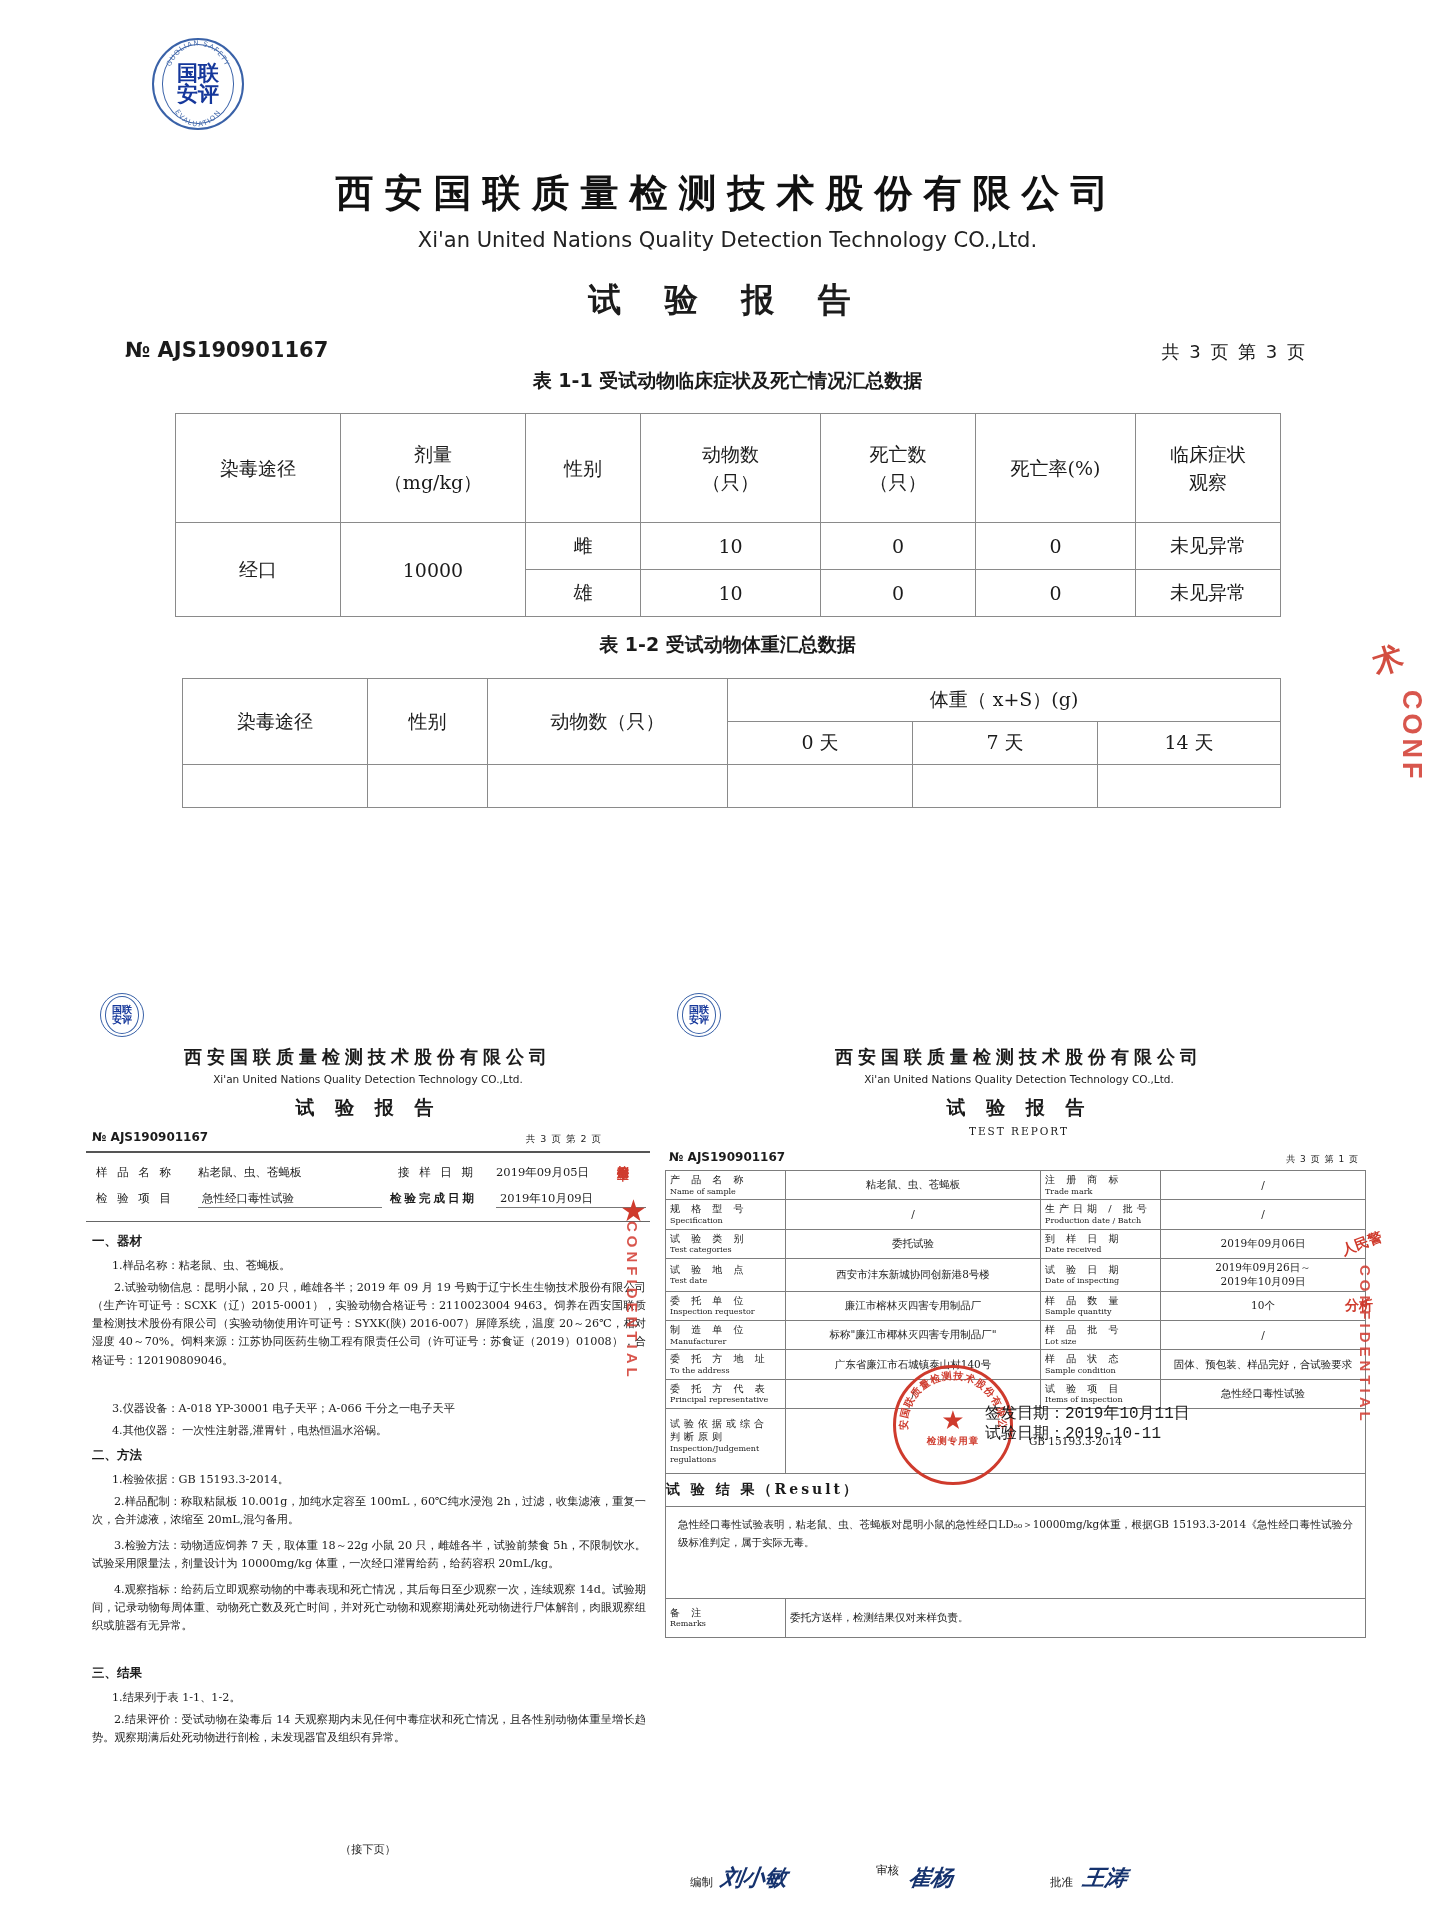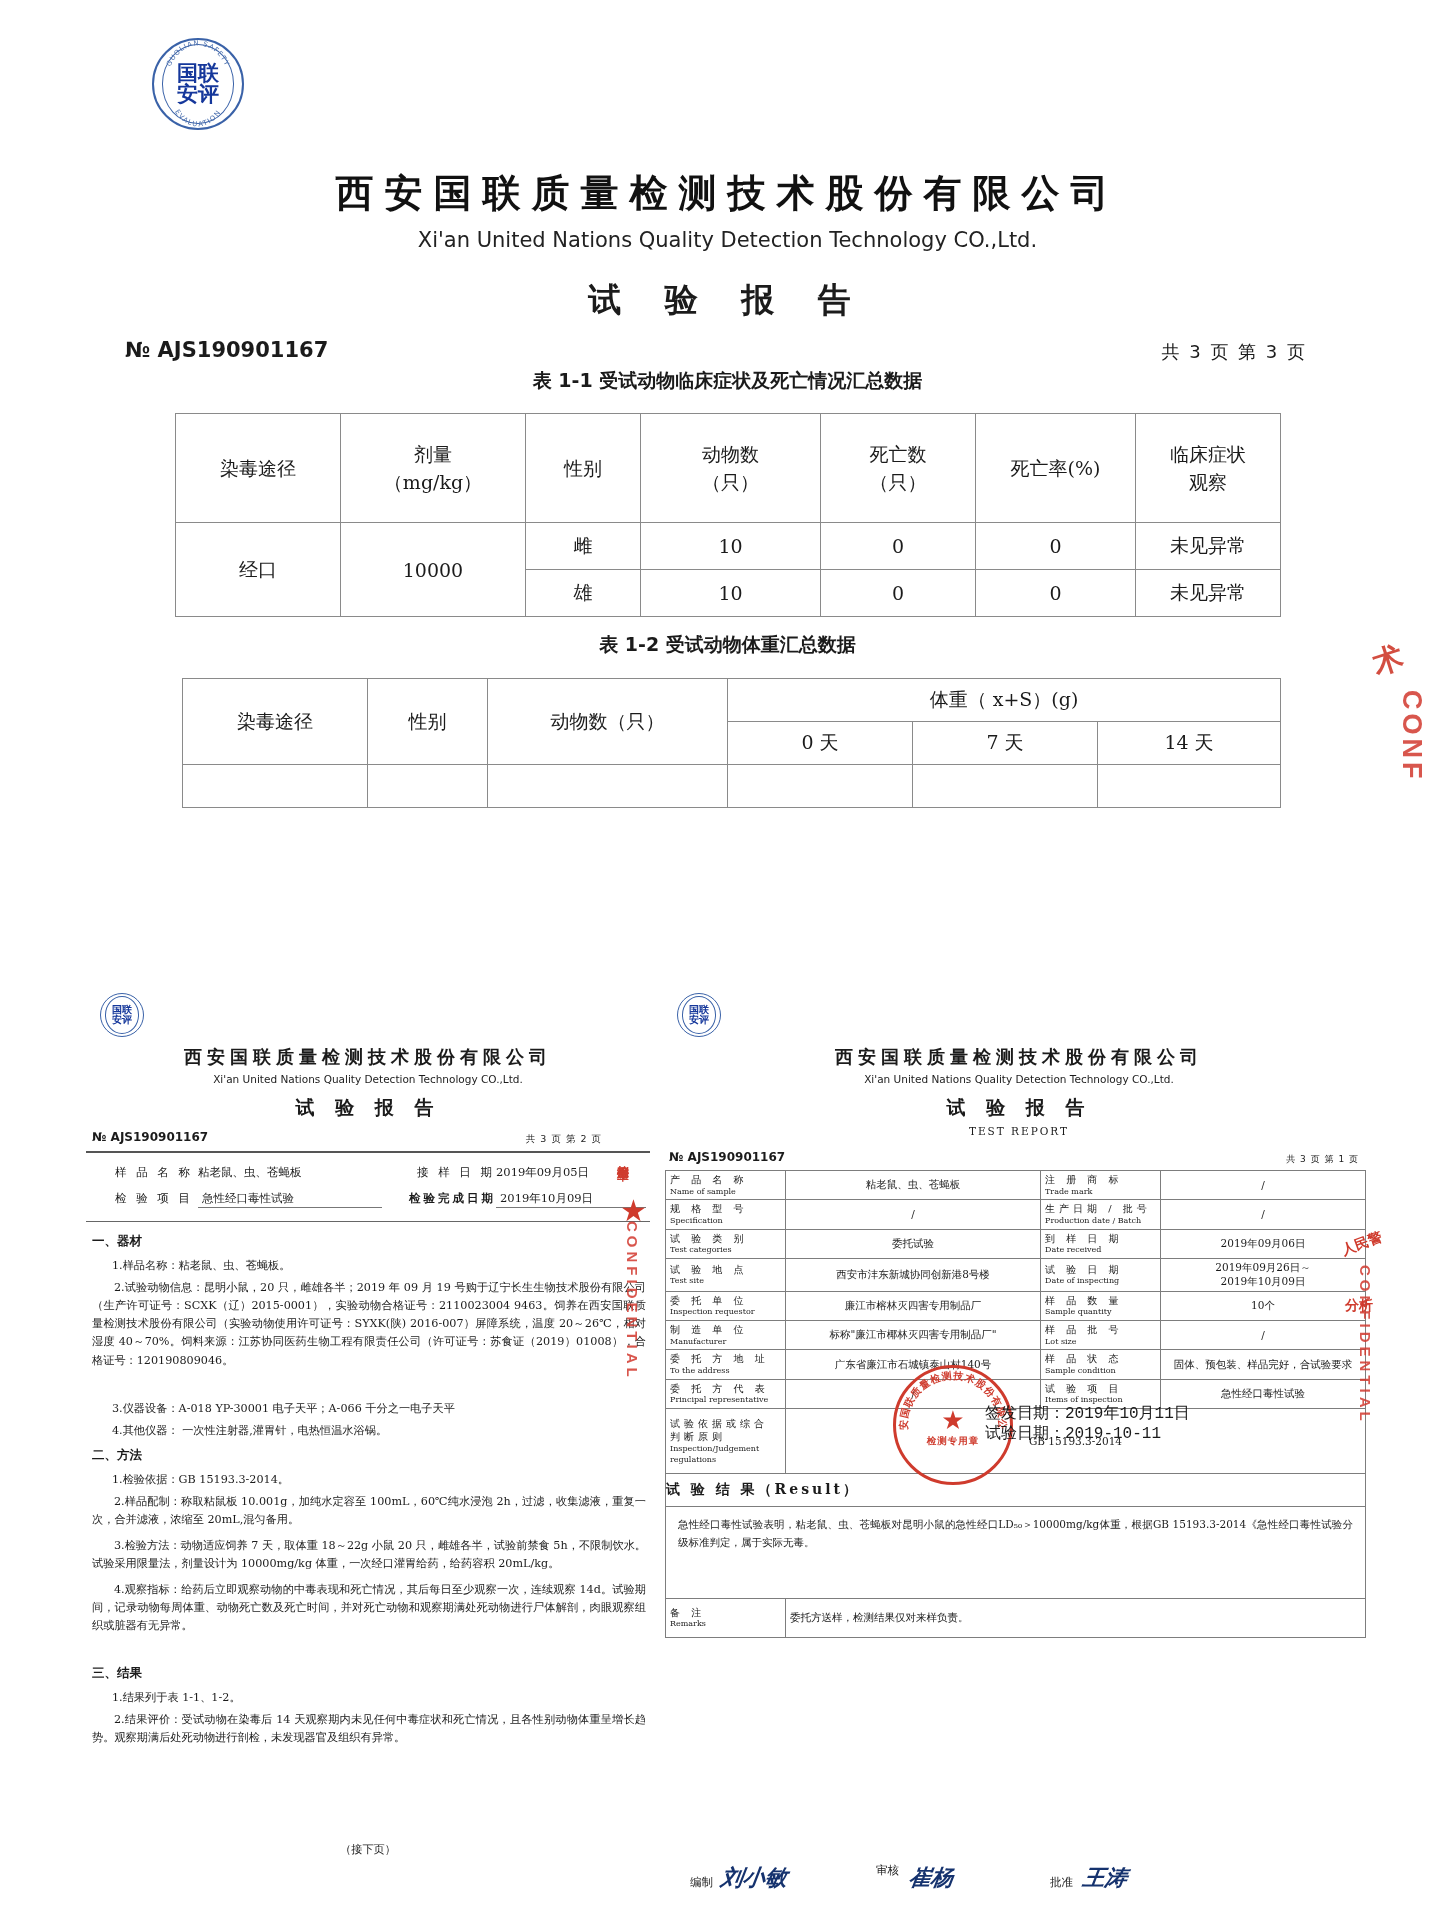--- a/index.html
+++ b/index.html
@@ -57,21 +57,21 @@
   #p2-cn{left:0;right:0;top:60px;text-align:center;font-size:18px;font-weight:bold;
          letter-spacing:5px;font-family:"DejaVu Serif","Liberation Serif",serif;}
   #p2-en{left:0;right:0;top:88px;text-align:center;font-size:10.5px;}
   #p2-title{left:0;right:0;top:110px;text-align:center;font-size:19px;font-weight:bold;
             letter-spacing:7px;font-family:"DejaVu Serif","Liberation Serif",serif;}
   #p2-no{left:14px;top:145px;font-size:12px;font-weight:bold;}
   #p2-pages{right:56px;top:148px;font-size:9.5px;letter-spacing:1px;}
   #p2-rule{left:8px;right:8px;top:166px;height:0;border-top:2px solid #555;}
 
   .p2row{position:absolute;font-size:11.5px;font-family:"DejaVu Serif","Liberation Serif",serif;}
-  .p2lbl{letter-spacing:3px;margin-left:19px;}
+  .p2lbl{letter-spacing:3px;}
   .p2val{border-bottom:1px solid #777;padding:0 4px 1px 4px;}
 
   .p2h{position:absolute;font-size:12.5px;font-weight:bold;
        font-family:"DejaVu Serif","Liberation Serif",serif;}
   .p2p{position:absolute;font-size:11.2px;line-height:1.62;text-align:justify;
        font-family:"DejaVu Serif","Liberation Serif",serif;}
   #p2-sep{left:8px;right:8px;top:236px;height:0;border-top:1.4px solid #666;}
   #p2-cont{left:0;right:0;bottom:58px;text-align:center;font-size:11.2px;
            font-family:"DejaVu Serif","Liberation Serif",serif;}
 
@@ -373,21 +373,21 @@
       <td class="lab">
         <span class="cnl">到 样 日 期</span>
         <span class="enl">Date received</span>
           </td>
       <td class="val">2019年09月06日</td>
     </tr>
 
     <tr>
       <td class="lab">
         <span class="cnl">试 验 地 点</span>
-        <span class="enl">Test site</span>
+        <span class="enl">Test date</span>
           </td>
       <td class="val">西安市沣东新城协同创新港8号楼</td>
       <td class="lab">
         <span class="cnl">试 验 日 期</span>
         <span class="enl">Date of inspecting</span>
           </td>
       <td class="val" style="white-space:pre-line">2019年09月26日～
 2019年10月09日</td>
     </tr>
 

